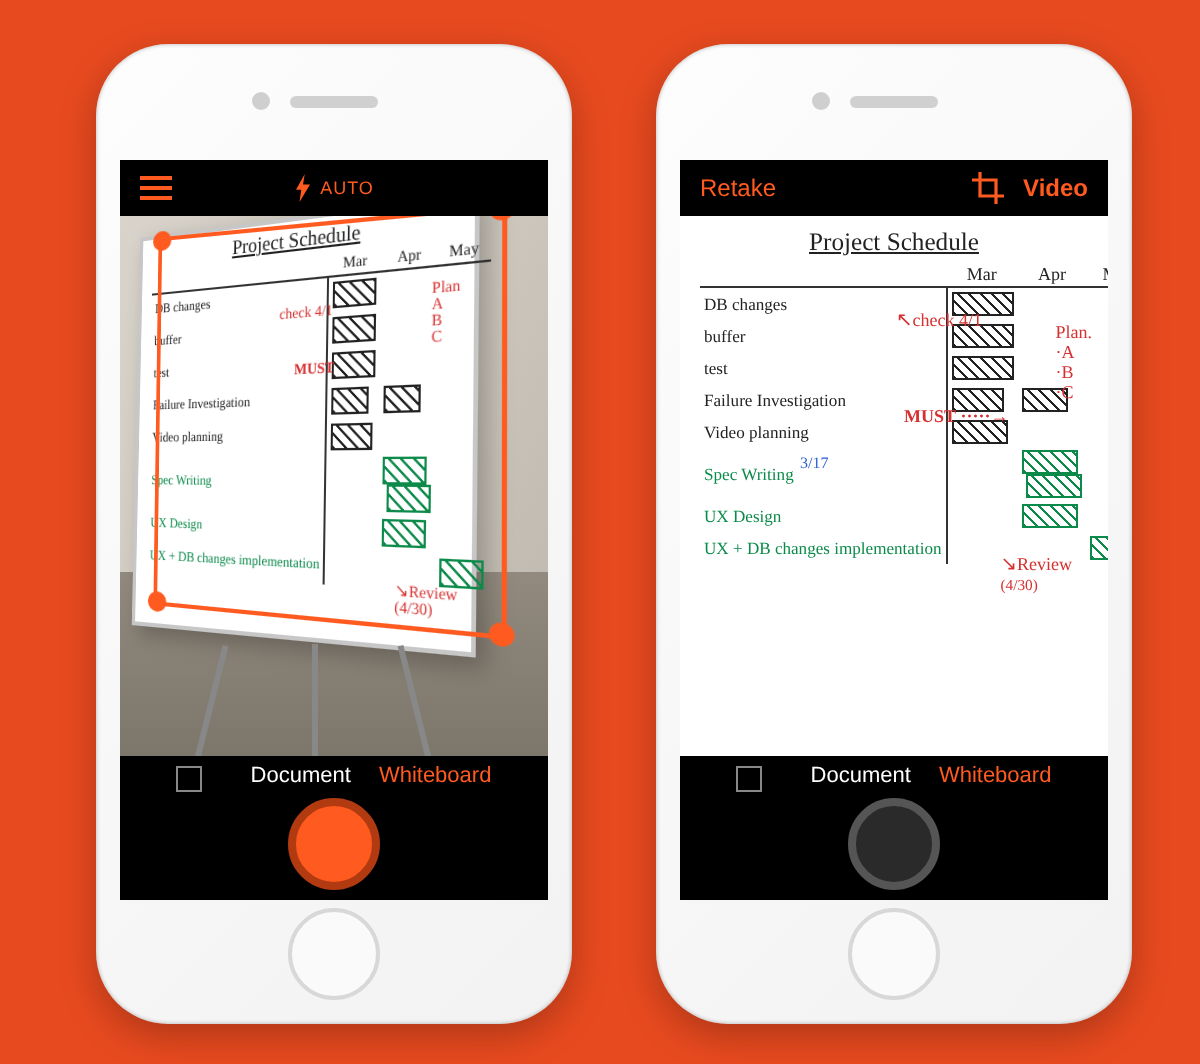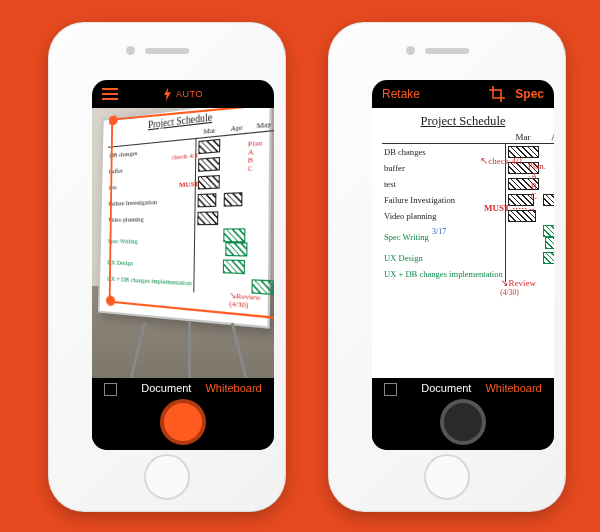--- a/index.html
+++ b/index.html
@@ -27,23 +27,22 @@
     position:absolute;top:24px;left:78px;
     width:9px;height:9px;border-radius:50%;background:#cfcfcf;
   }
   .home{
     position:absolute;bottom:12px;left:50%;transform:translateX(-50%);
     width:42px;height:42px;border-radius:50%;
     border:2px solid #d8d8d8;background:#fafafa;
   }
   .screen{
     position:absolute;top:58px;left:12px;right:12px;bottom:62px;
-    border-radius:15px;overflow:hidden;
+    border-radius:0;overflow:hidden;
     background:#000;
-    margin-left:32px;
   }
   
   .topbar{
     height:28px;display:flex;align-items:center;justify-content:space-between;
     padding:0 10px;font-size:12px;font-weight:500;
   }
   .topbar .mid{color:#ff5a1f;display:flex;align-items:center;gap:4px;}
   .topbar .side{color:#ff5a1f;display:flex;align-items:center;gap:5px;}
   .hamburger{display:flex;flex-direction:column;gap:3px;}
   .hamburger span{width:16px;height:2px;background:#ff5a1f;display:block;}
@@ -269,21 +268,21 @@
       <div class="side">
         <span>Retake</span>
       </div>
       <div style="flex:1"></div>
       <div class="side">
         <svg class="crop-icon" viewBox="0 0 16 16">
           <path d="M4 0 V12 H16 M0 4 H12 V16" stroke="#ff5a1f" stroke-width="1.6" fill="none"></path>
         </svg>
       </div>
       <div class="side" style="margin-left:10px;font-weight:600">
-        <span>Spec</span>
+        <span>Video</span>
       </div>
     </div>
 
     <div class="view white-bg">
       <div class="wb" style="position:absolute;inset:2px 4px;">
         <div class="title">Project Schedule</div>
         <table>
           <tbody>
               <tr>
             <th class="col-task"></th>

